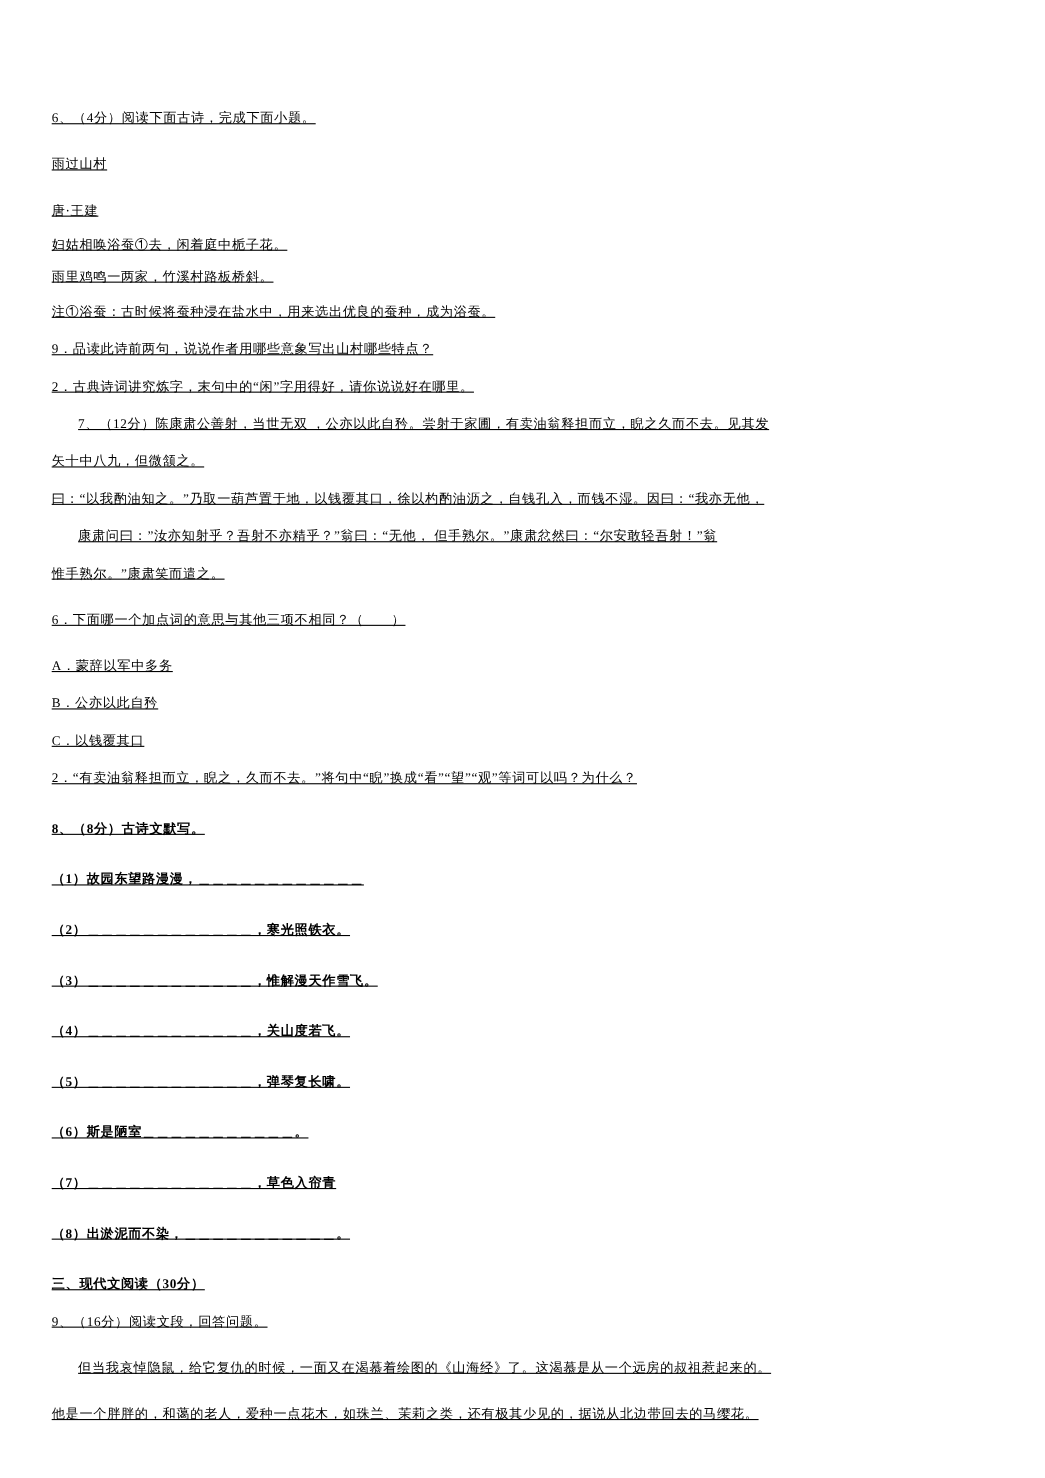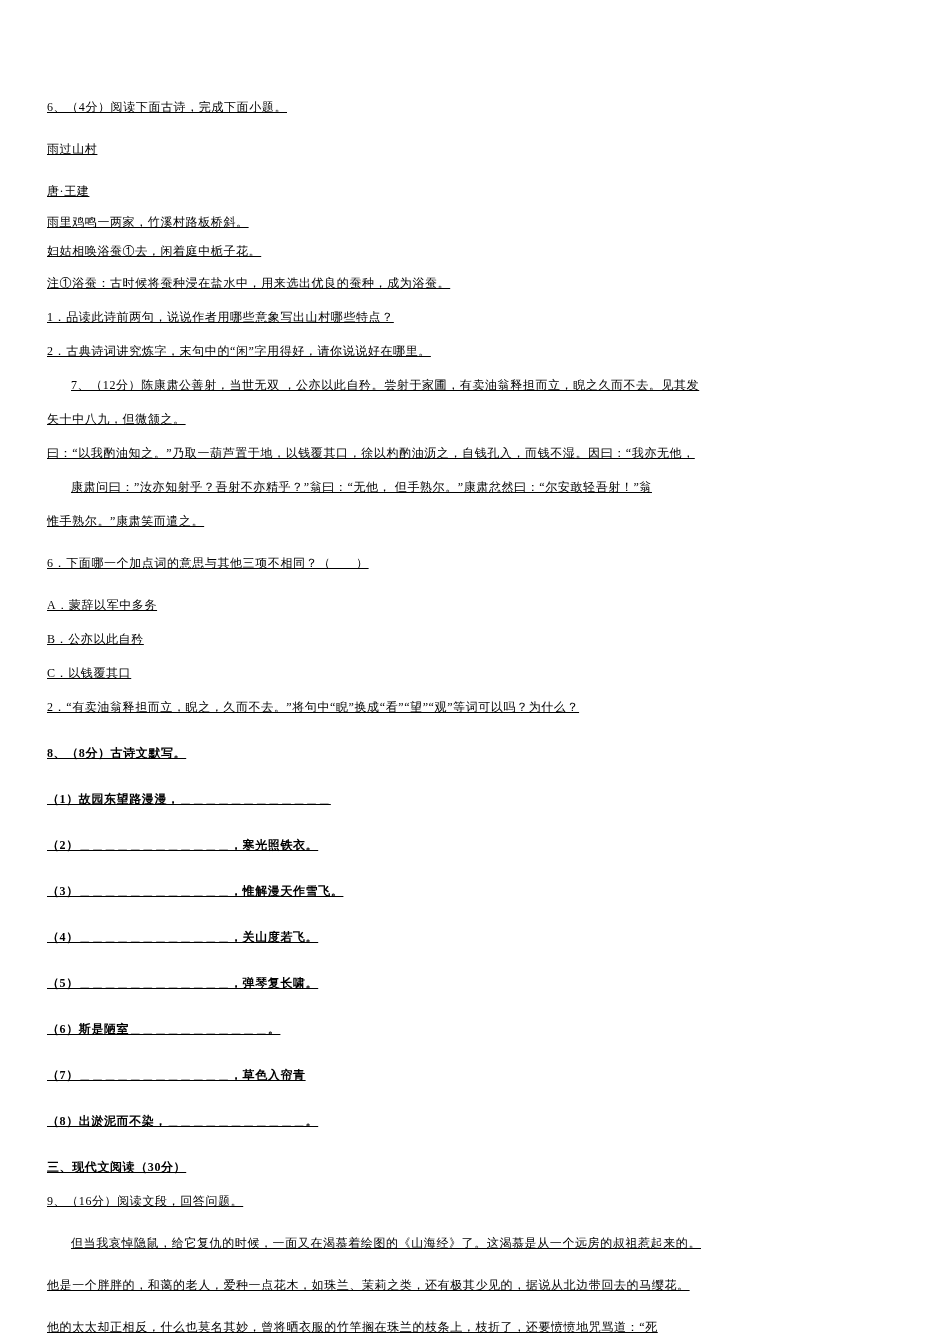--- a/index.html
+++ b/index.html
@@ -45,24 +45,24 @@
     margin-top: 8px;
   }
 </style>
 </head>
 <body>
 
 <div class="page">
     <div class="line">6、（4分）阅读下面古诗，完成下面小题。</div>
     <div class="line gap">雨过山村</div>
     <div class="line gap">唐·王建</div>
+    <div class="line poem">妇姑相唤浴蚕①去，闲着庭中栀子花。</div>
     <div class="line poem">雨里鸡鸣一两家，竹溪村路板桥斜。</div>
-    <div class="line poem">妇姑相唤浴蚕①去，闲着庭中栀子花。</div>
     <div class="line">注①浴蚕：古时候将蚕种浸在盐水中，用来选出优良的蚕种，成为浴蚕。</div>
-    <div class="line">1．品读此诗前两句，说说作者用哪些意象写出山村哪些特点？</div>
+    <div class="line">9．品读此诗前两句，说说作者用哪些意象写出山村哪些特点？</div>
     <div class="line">2．古典诗词讲究炼字，末句中的“闲”字用得好，请你说说好在哪里。</div>
     <div class="line ind">7、（12分）陈康肃公善射，当世无双 ，公亦以此自矜。尝射于家圃，有卖油翁释担而立，睨之久而不去。见其发</div>
     <div class="line">矢十中八九，但微颔之。</div>
     <div class="line">曰：“以我酌油知之。”乃取一葫芦置于地，以钱覆其口，徐以杓酌油沥之，自钱孔入，而钱不湿。因曰：“我亦无他，</div>
     <div class="line ind">康肃问曰：”汝亦知射乎？吾射不亦精乎？”翁曰：“无他， 但手熟尔。”康肃忿然曰：“尔安敢轻吾射！”翁</div>
     <div class="line">惟手熟尔。”康肃笑而遣之。</div>
     <div class="line gap">6．下面哪一个加点词的意思与其他三项不相同？（　　）</div>
     <div class="line gap">A．蒙辞以军中多务</div>
     <div class="line">B．公亦以此自矜</div>
     <div class="line">C．以钱覆其口</div>
@@ -73,14 +73,13 @@
     <div class="line b">（3）＿＿＿＿＿＿＿＿＿＿＿＿，惟解漫天作雪飞。</div>
     <div class="line b">（4）＿＿＿＿＿＿＿＿＿＿＿＿，关山度若飞。</div>
     <div class="line b">（5）＿＿＿＿＿＿＿＿＿＿＿＿，弹琴复长啸。</div>
     <div class="line b">（6）斯是陋室＿＿＿＿＿＿＿＿＿＿＿。</div>
     <div class="line b">（7）＿＿＿＿＿＿＿＿＿＿＿＿，草色入帘青</div>
     <div class="line b">（8）出淤泥而不染，＿＿＿＿＿＿＿＿＿＿＿。</div>
     <div class="line b">三、现代文阅读（30分）</div>
     <div class="line">9、（16分）阅读文段，回答问题。</div>
     <div class="line ind gap">但当我哀悼隐鼠，给它复仇的时候，一面又在渴慕着绘图的《山海经》了。这渴慕是从一个远房的叔祖惹起来的。</div>
     <div class="line gap">他是一个胖胖的，和蔼的老人，爱种一点花木，如珠兰、茉莉之类，还有极其少见的，据说从北边带回去的马缨花。</div>
-    <div class="line gap">他的太太却正相反，什么也莫名其妙，曾将晒衣服的竹竿搁在珠兰的枝条上，枝折了，还要愤愤地咒骂道：“死</div>
   </div>
 
 </body></html>

